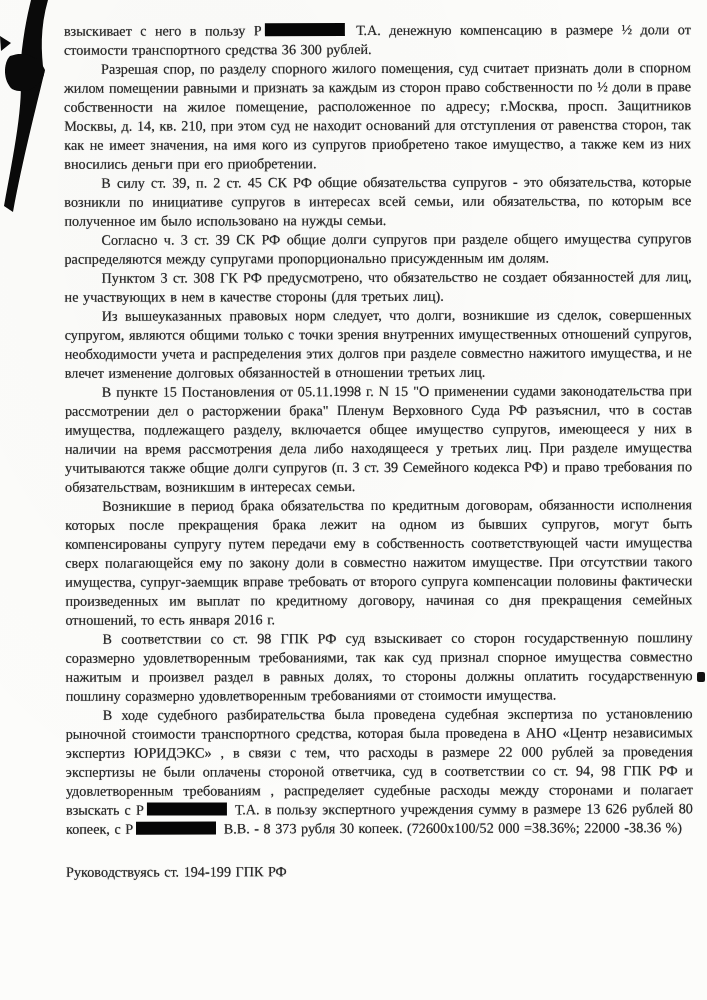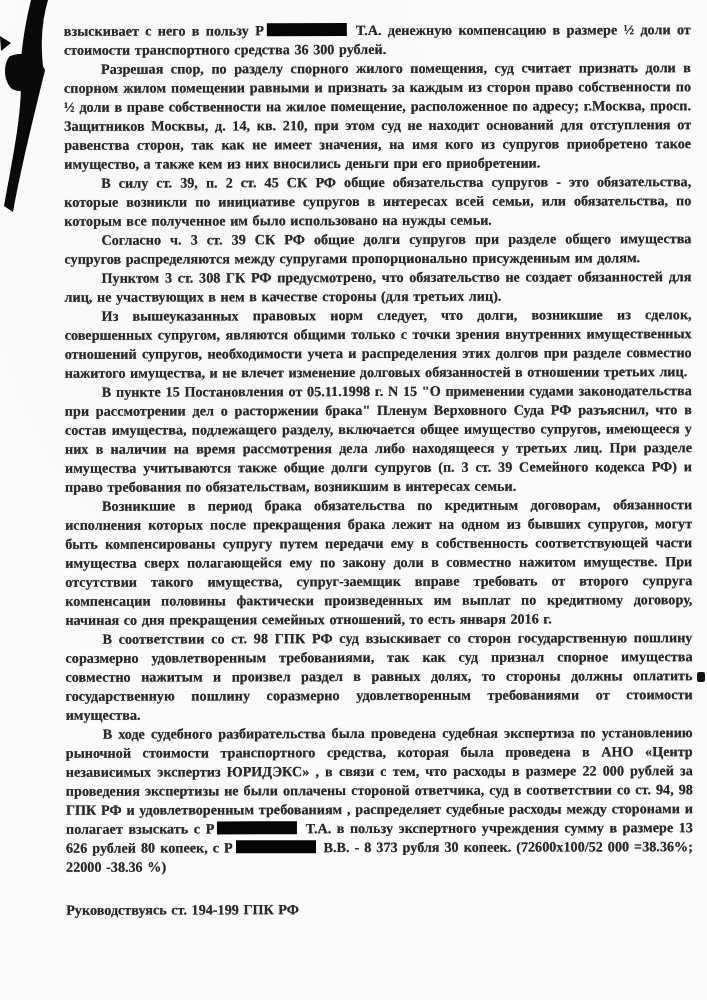--- a/index.html
+++ b/index.html
@@ -12,21 +12,20 @@
     background: #fbfbf9;
     position: relative;
     overflow: hidden;
   }
   .scan-page {
     position: absolute;
     inset: 0;
     background:
       radial-gradient(ellipse at 30% 20%, rgba(0,0,0,0.015), transparent 60%),
       #fcfcfa;
-    font-weight: bold;
   }
   .doc {
     position: absolute;
     left: 65px;
     top: 21px;
     width: 627px;
     font-family: "Liberation Serif", "DejaVu Serif", serif;
     font-size: 14.2px;
     line-height: 19px;
     color: #2a2a2a;

